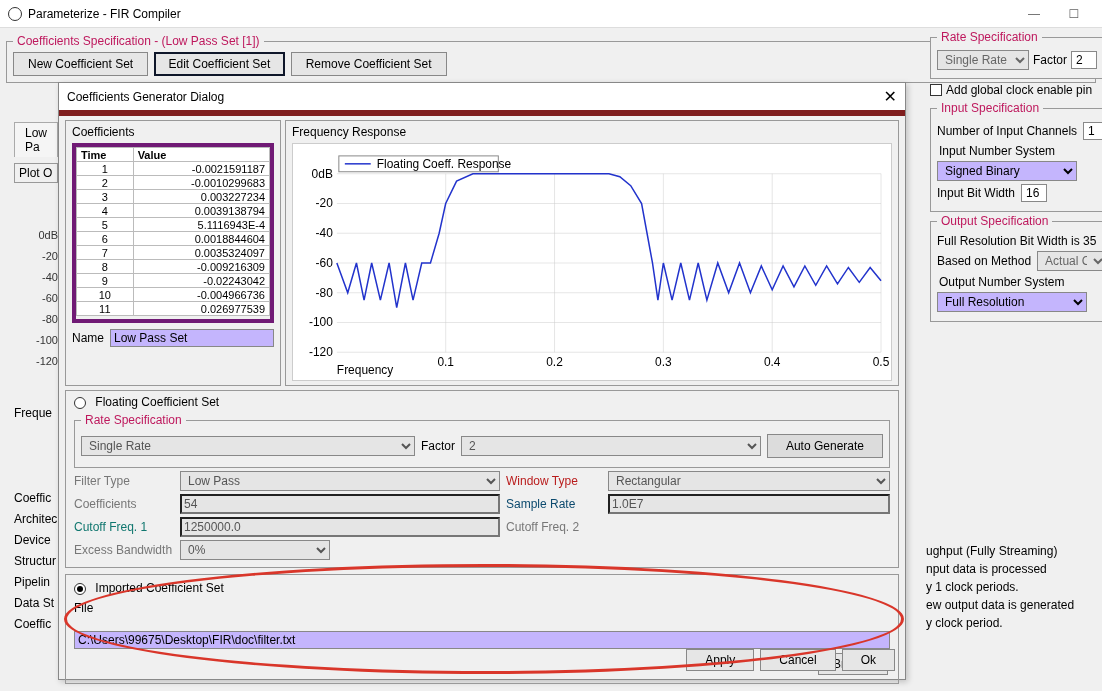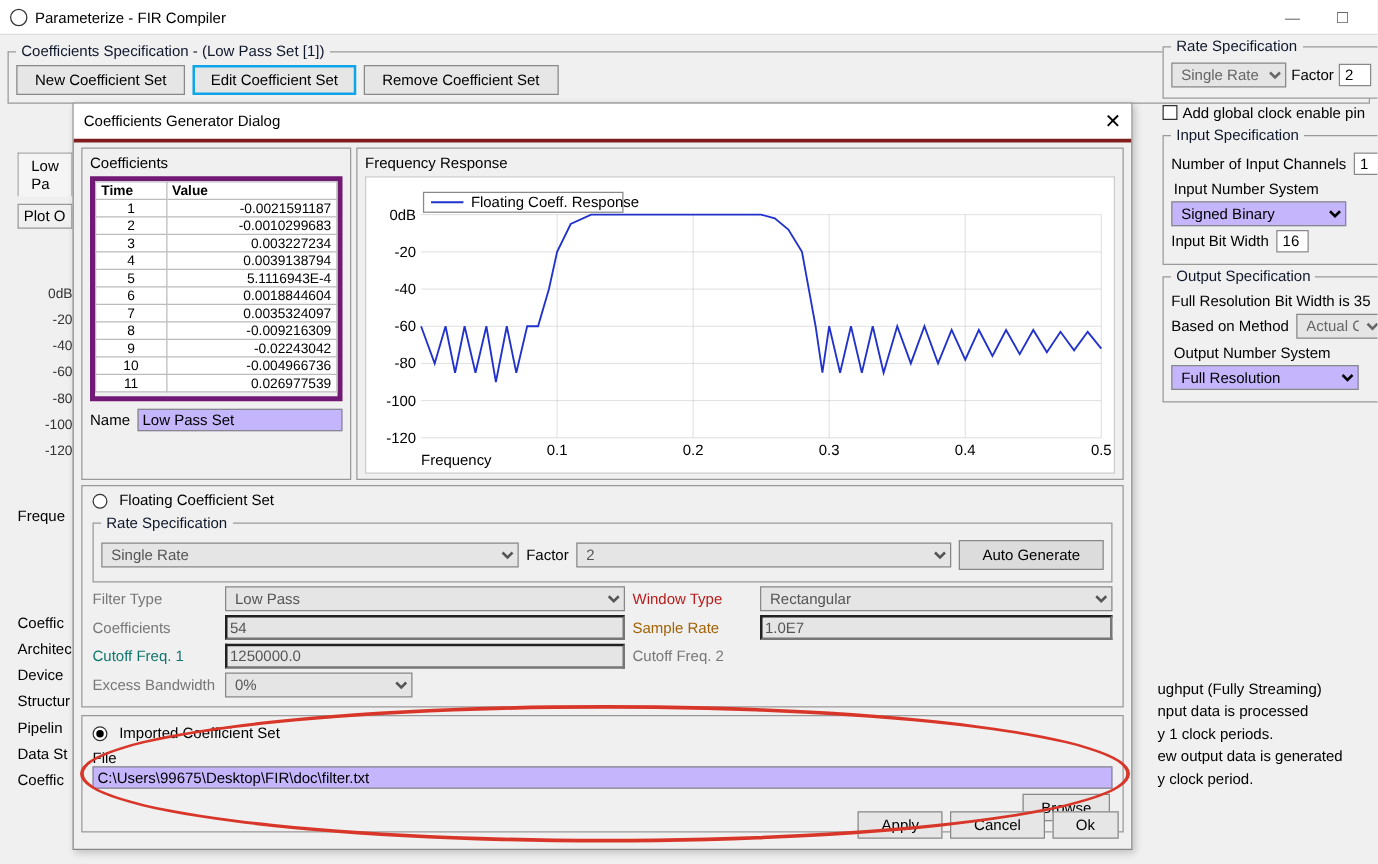--- a/index.html
+++ b/index.html
@@ -3,37 +3,37 @@
 <meta charset="utf-8">
 <style>
   * { box-sizing: border-box; font-family: "Segoe UI", Tahoma, sans-serif; font-size: 12px; }
   body { margin:0; padding:0; background:#f0f0f0; color:#000; width:1102px; height:691px; overflow:hidden; position:relative; }
   .titlebar { height:28px; background:#fff; display:flex; align-items:center; padding:0 8px; border-bottom:1px solid #ddd; }
   .titlebar .icon { width:14px; height:14px; border:1px solid #333; border-radius:50%; margin-right:6px; display:inline-block; }
   .titlebar .spacer { flex:1; }
   .winbtn { width:40px; text-align:center; color:#666; }
   .main { position:relative; padding:4px 6px; }
   fieldset { border:1px solid #999; margin:2px 0; padding:4px 6px 6px 6px; background:#f0f0f0; }
-  legend { padding:0 4px; color:#0f172a; }
+  legend { padding:0 4px; color:#be185d; }
   .bkbtn { display:inline-block; border:1px solid #888; background:#e6e6e6; padding:4px 14px; margin-right:2px; cursor:pointer; }
-  .bkbtn.sel { border:2px solid #0ea5e9; padding:3px 13px; }
+  .bkbtn.sel { border:2px solid #0f172a; padding:3px 13px; }
   .tabbtn { display:inline-block; border:1px solid #aaa; border-bottom:none; padding:3px 10px; background:#f5f5f5; }
   .rightcol { position:absolute; right:0; top:0; width:172px; }
   .row { display:flex; align-items:center; margin:2px 0; gap:4px; }
   .lbl { white-space:nowrap; }
   select, input[type=text] { border:1px solid #888; background:#c4b5fd; padding:1px 3px; font-size:12px; }
   select.dis, input.dis { background:#e5e5e5; color:#666; }
   .checkbox { display:flex; align-items:center; gap:4px; margin:4px 0; }
   .checkbox .box { width:12px; height:12px; border:1px solid #333; background:#fff; }
   .subhead { font-weight:normal; margin:4px 0 2px 2px; }
   .field { display:flex; align-items:center; gap:6px; margin:3px 0; }
   .small { border:1px solid #888; background:#fff; padding:1px 4px; min-width:26px; text-align:left; }
   
   .dialog { position:absolute; left:58px; top:82px; width:848px; height:598px; background:#f0f0f0; border:1px solid #888; box-shadow:2px 2px 6px rgba(0,0,0,0.2); }
-  .dlgtitle { display:flex; align-items:center; padding:4px 8px; background:#fff; border-bottom:3px solid #7f1d1d; font-size:13px; }
+  .dlgtitle { display:flex; align-items:center; padding:4px 8px; background:#fff; border-bottom:6px solid #7f1d1d; font-size:13px; }
   .dlgtitle .x { margin-left:auto; font-size:16px; cursor:pointer; }
   .dlgbody { padding:4px 6px; }
   .twocol { display:flex; gap:4px; }
   .coefbox { border:1px solid #999; width:216px; padding:4px 6px; }
   .freqbox { border:1px solid #999; flex:1; padding:4px 6px; }
   table.coef { border-collapse:collapse; width:100%; background:#fff; }
   table.coef th, table.coef td { border:1px solid #bbb; padding:0 4px; font-size:11px; text-align:left; height:14px; }
   table.coef td.c { text-align:center; }
   table.coef td.r { text-align:right; }
   .scrollwrap { height:180px; overflow-y:scroll; border:4px solid #701a75; }
@@ -284,40 +284,40 @@
       </fieldset>
       <div class="row2">
         <span style="width:100px;color:#777">Filter Type</span>
         <select class="grey" style="width:320px"><option>Low Pass</option></select>
         <span style="width:96px;color:#b91c1c">Window Type</span>
         <select class="grey widein"><option>Rectangular</option></select>
       </div>
       <div class="row2">
         <span style="width:100px;color:#777">Coefficients</span>
         <input class="grey" style="width: 320px;" value="54">
-        <span style="width:96px;color:#a16207">Sample Rate</span>
+        <span style="width:96px;color:#0c4a6e">Sample Rate</span>
         <input class="grey widein" value="1.0E7" style="">
       </div>
       <div class="row2">
         <span style="width:100px;color:#0f766e">Cutoff Freq. 1</span>
         <input class="grey" style="width: 320px;" value="1250000.0">
         <span style="width:96px;color:#777">Cutoff Freq. 2</span>
       </div>
       <div class="row2">
         <span style="width:100px;color:#777">Excess Bandwidth</span>
         <select class="grey" style="width:150px"><option>0%</option></select>
       </div>
     </div>
 
     <div class="importbox" style="padding-bottom:34px;">
       <div><span class="radio on"></span>
         <span>Imported Coefficient Set</span></div>
       <div class="row2" style="margin-top:6px;">
         <span>File</span>
-        <input type="text" class="fileinput" style="margin-top: 0px;" value="C:\Users\99675\Desktop\FIR\doc\filter.txt">
+        <input type="text" class="fileinput" style="margin-top: 16px;" value="C:\Users\99675\Desktop\FIR\doc\filter.txt">
       </div>
       <span class="browse">Browse</span>
     </div>
   </div>
   <div class="dlgbtns">
     <span class="b">Apply</span>
     <span class="b">Cancel</span>
     <span class="b">Ok</span>
   </div>
 </div>

